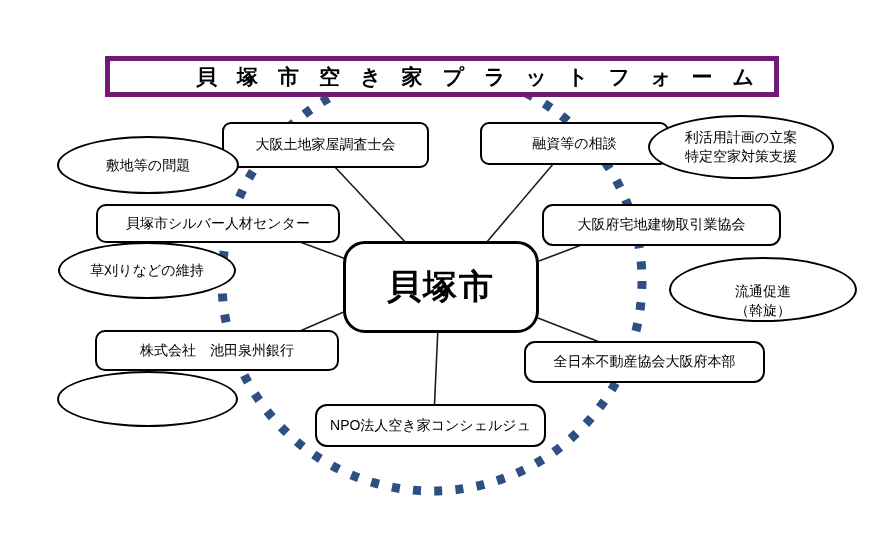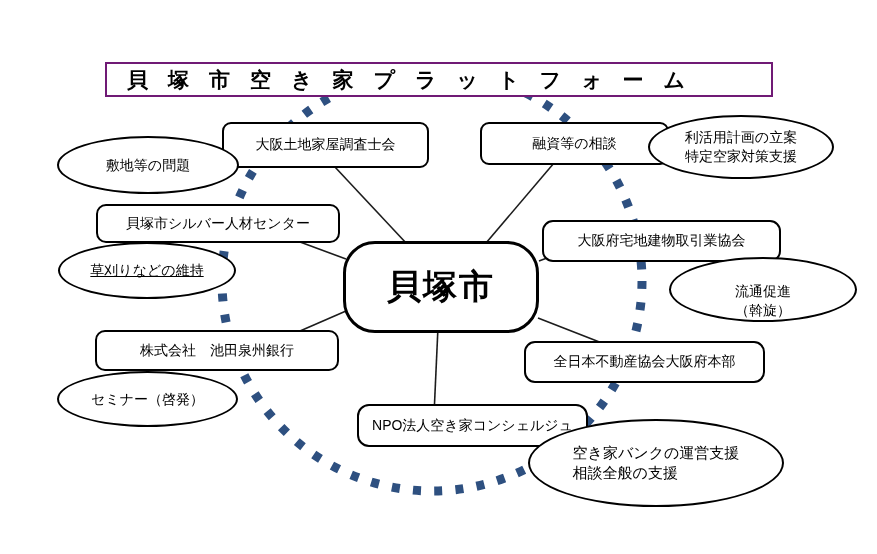--- a/index.html
+++ b/index.html
@@ -17,27 +17,27 @@
     overflow: hidden;
   }
   #bg-svg {
     position: absolute;
     left: 0; top: 0;
     width: 877px; height: 554px;
     z-index: 0;
   }
   .title-box {
     position: absolute;
-    left: 105px; top: 62px;
+    left: 105px; top: 56px;
     width: 664px; height: 31px;
-    border: 2px solid #701a75;
+    border: 5px solid #701a75;
     background: #fff;
     display: flex;
     align-items: center;
-    justify-content: flex-start;
+    justify-content: flex-end;
     font-size: 21px;
     font-weight: bold;
     letter-spacing: 20px;
     text-indent: 20px;
     white-space: nowrap;
     z-index: 3;
   }
   .box {
     position: absolute;
     background: #fff;
@@ -61,31 +61,31 @@
     justify-content: center;
     font-size: 14px;
     line-height: 1.35;
     text-align: center;
     white-space: nowrap;
     z-index: 2;
   }
   #box-chousashi   { left:222px; top:122px; width:203px; height:42px; border-radius:9px; }
   #box-kenchikushi { left:480px; top:122px; width:185px; height:39px; border-radius:9px; }
   #box-silver      { left:96px;  top:204px; width:240px; height:35px; }
-  #box-takken      { left:542px; top:204px; width:235px; height:38px; border-radius:11px;margin-top:16px; }
+  #box-takken      { left:542px; top:204px; width:235px; height:38px; border-radius:11px; }
   #box-center      { left:343px; top:241px; width:190px; height:86px;
-                     border-width:3px; border-radius:32px;
+                     border-width:3px; border-radius:22px;
                      font-size:34px; font-weight:bold; letter-spacing:2px; }
   #box-bank        { left:95px;  top:330px; width:240px; height:37px; }
   #box-zennichi    { left:524px; top:341px; width:237px; height:38px; border-radius:11px; }
-  #box-npo         { left:315px; top:404px; width:227px; height:39px; border-radius:12px;margin-left:42px; }
+  #box-npo         { left:315px; top:404px; width:227px; height:39px; border-radius:12px; }
 
   #oval-shikichi   { left:57px;  top:136px; width:178px; height:54px; }
   #oval-rikatsuyou { left:648px; top:115px; width:182px; height:60px; }
-  #oval-kusakari   { left:58px;  top:242px; width:174px; height:53px;text-decoration:underline; }
+  #oval-kusakari   { left:58px;  top:242px; width:174px; height:53px; }
   #oval-ryuutsuu   { left:669px; top:257px; width:184px; height:61px;justify-content:flex-end; }
   #oval-yuushi     { left:57px;  top:371px; width:177px; height:52px; }
   #oval-akiyabank  { left:528px; top:419px; width:252px; height:84px; font-size:15px; }
   #oval-akiyabank .oval-lines { text-align:left; }
 </style>
 </head>
 <body>
 
 <div id="stage">
 
@@ -151,23 +151,16 @@
     </div>
   </div>
   <div class="oval" id="oval-ryuutsuu">
     <div class="oval-lines">
       <div>流通促進</div>
       <div>（斡旋）</div>
     </div>
   </div>
   <div class="oval" id="oval-yuushi">
     <div class="oval-lines">
-      <div>セミナー（啓発）</div>
-    </div>
-  </div>
-  <div class="oval" id="oval-akiyabank">
-    <div class="oval-lines">
-      <div>空き家バンクの運営支援</div>
-      <div>相談全般の支援</div>
     </div>
   </div>
 
 </div>
 
 </body></html>

